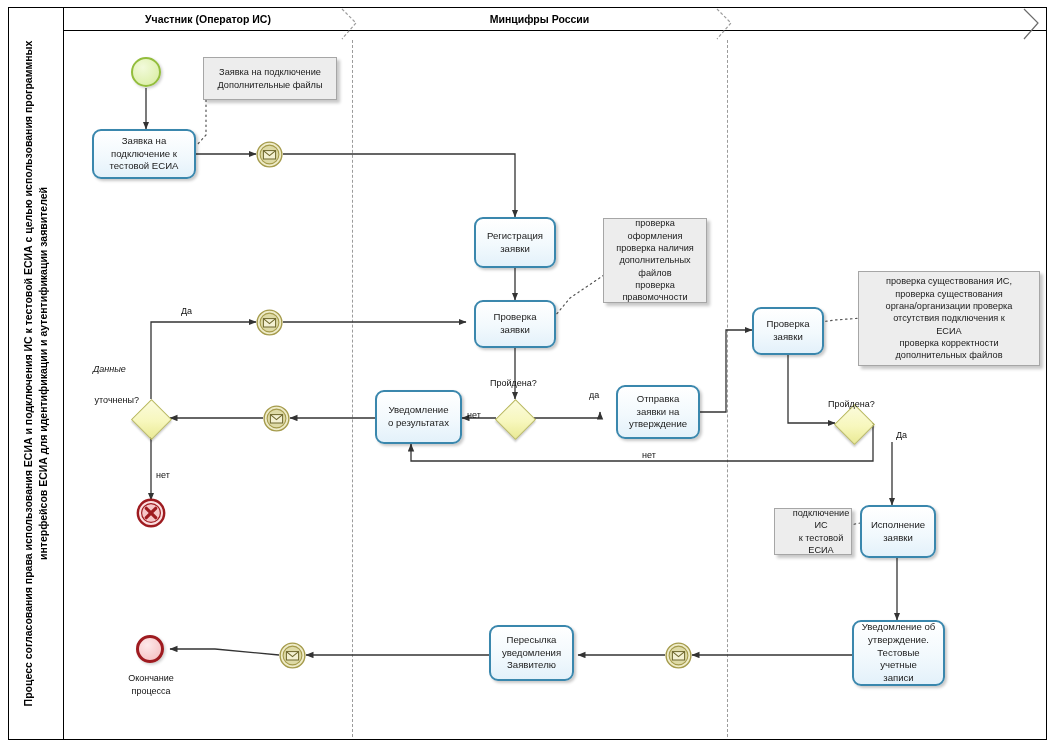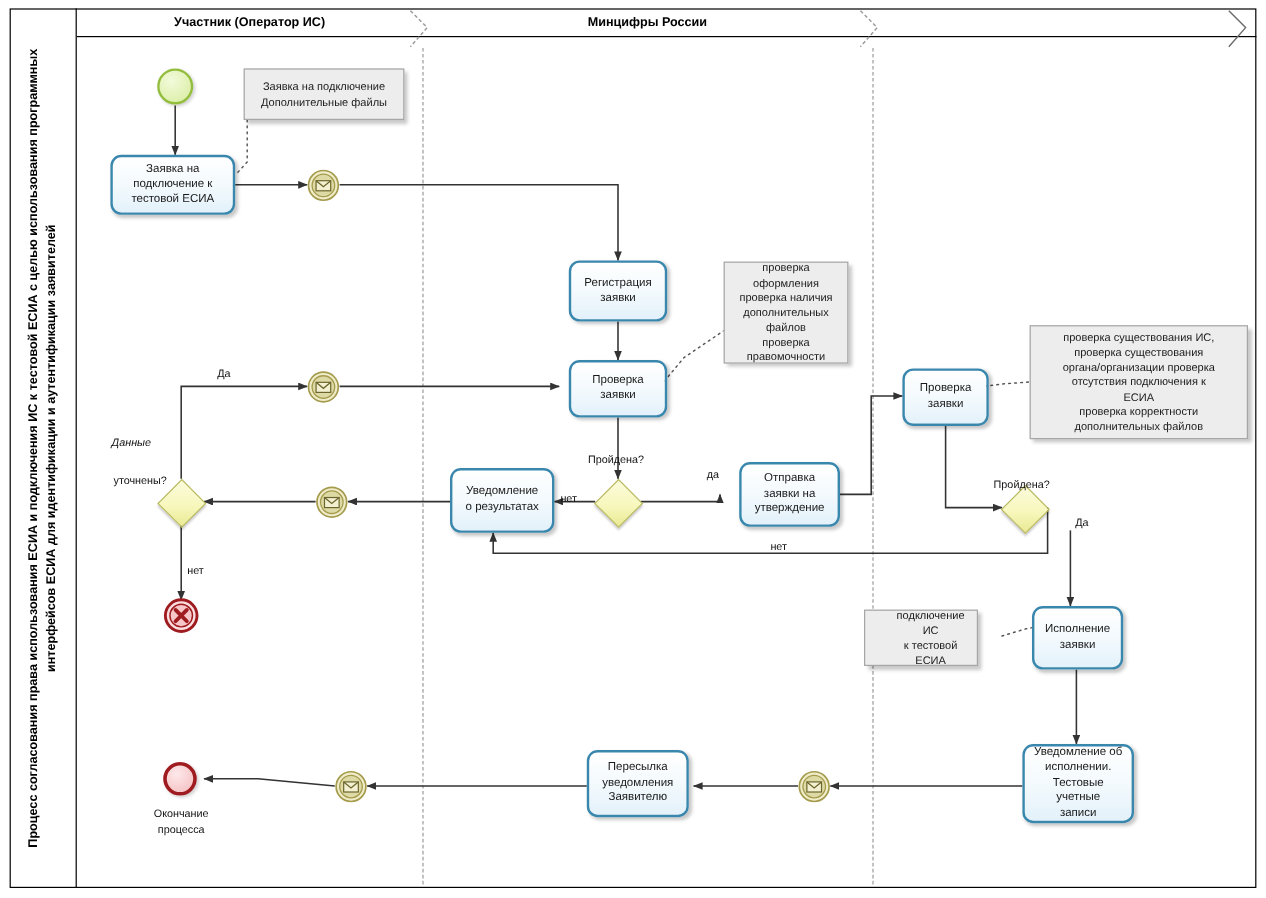--- a/index.html
+++ b/index.html
@@ -355,28 +355,28 @@
   <div class="gateway" style="left:835px; top:404px;">
     <div class="gw-inner"></div>
   </div>
   <div class="edge-label" style="left:828px; top:399px;">Пройдена?</div>
 
   <div class="task" style="left:860px; top:505px; width:76px; height:53px;">
     <span style="white-space:pre-line;">Исполнение
 заявки</span>
   </div>
 
-  <div class="note" style="left:720px; top:508px; width:95px; height:47px;padding-left:21px;">
+  <div class="note" style="left:774px; top:508px; width:78px; height:47px;padding-left:21px;">
     <span style="white-space:pre-line;">подключение ИС
 к тестовой ЕСИА</span>
   </div>
 
   <div class="task" style="left:852px; top:620px; width:93px; height:66px;">
     <span style="white-space:pre-line;">Уведомление об
-исполнении.
+утверждение.
 Тестовые учетные
 записи</span>
   </div>
 
   <div class="msg-event" style="left:665px; top:642px;">
     <svg width="27" height="27" viewBox="0 0 27 27">
       <circle cx="13.5" cy="13.5" r="12.4" fill="#efecc9" stroke="#a59b4c" stroke-width="1.4"></circle>
       <circle cx="13.5" cy="13.5" r="9.4" fill="#dedaa6" stroke="#a59b4c" stroke-width="1.1"></circle>
       <rect x="7.4" y="9.6" width="12.2" height="8.4" fill="#f3f0d2" stroke="#6d662c" stroke-width="1"></rect>
       <path d="M7.4,9.6 L13.5,14.6 L19.6,9.6" fill="none" stroke="#6d662c" stroke-width="1.1"></path>

